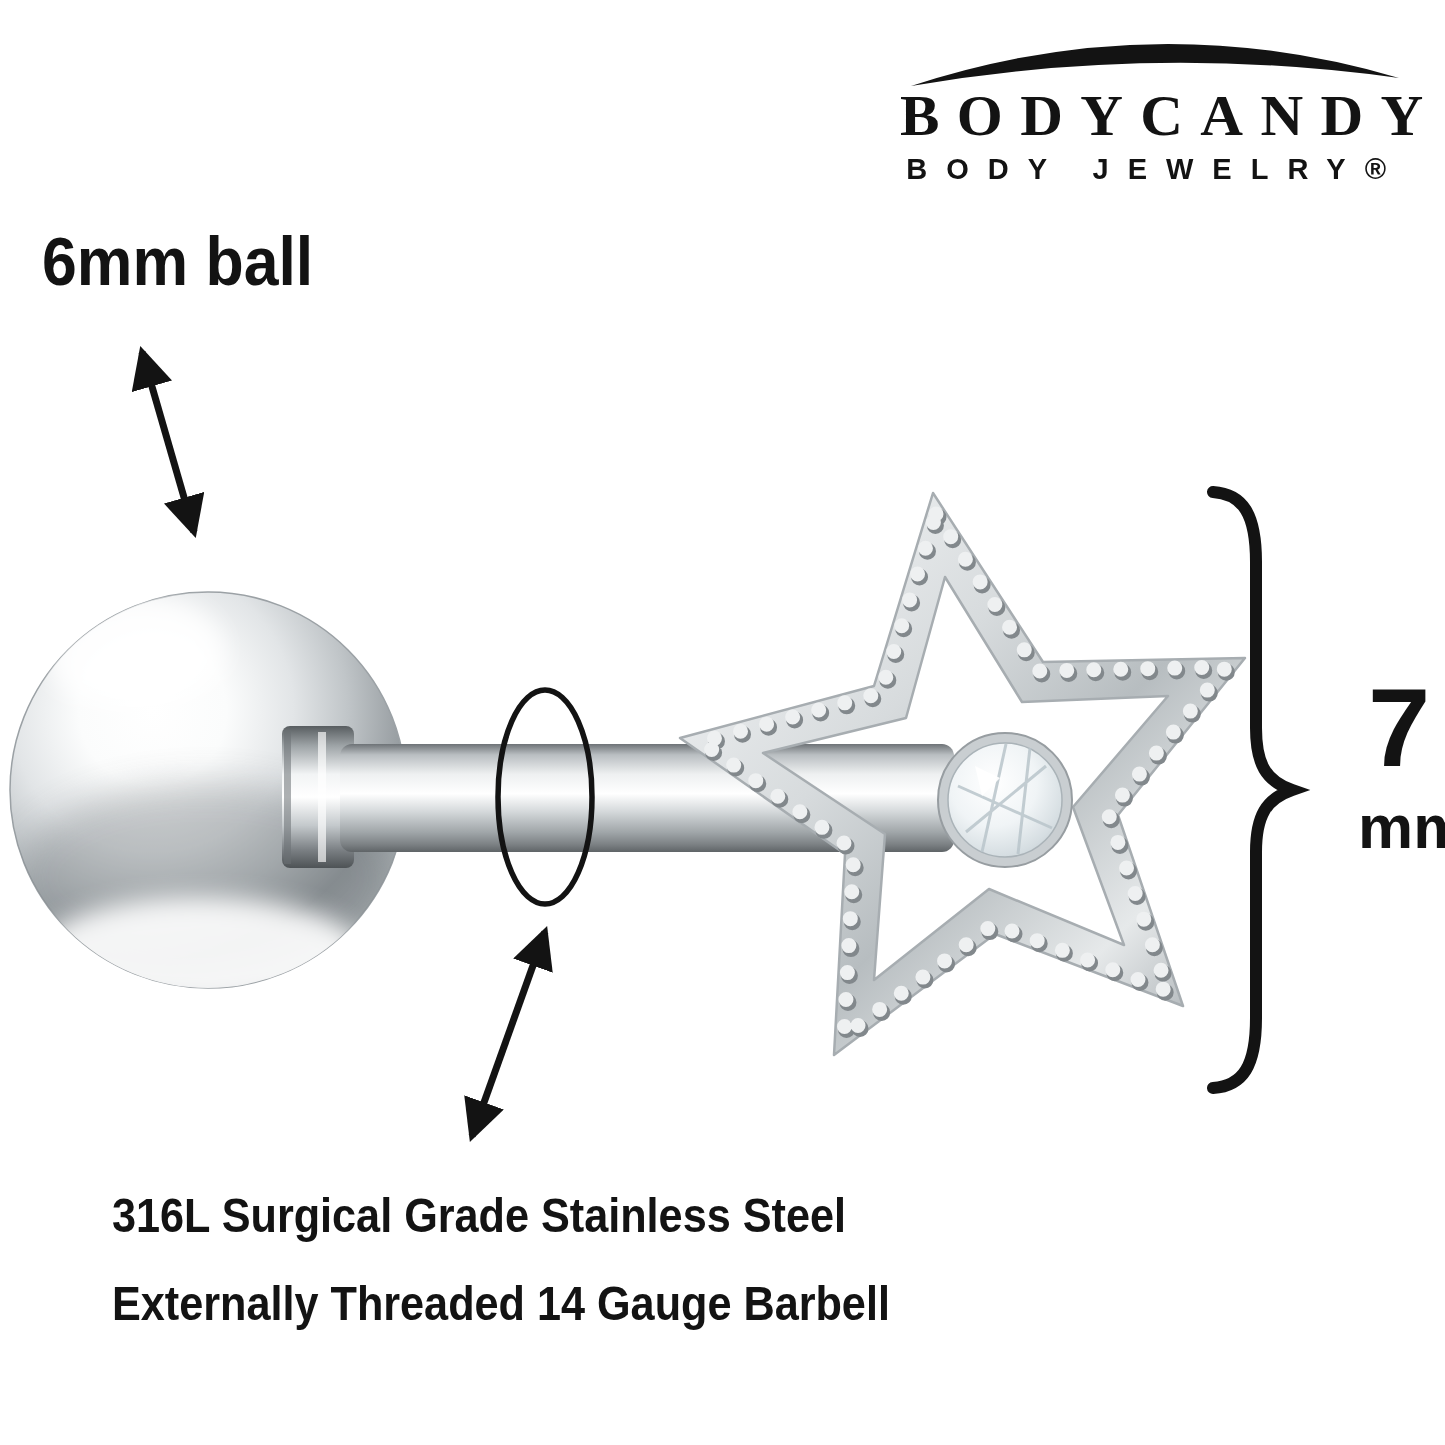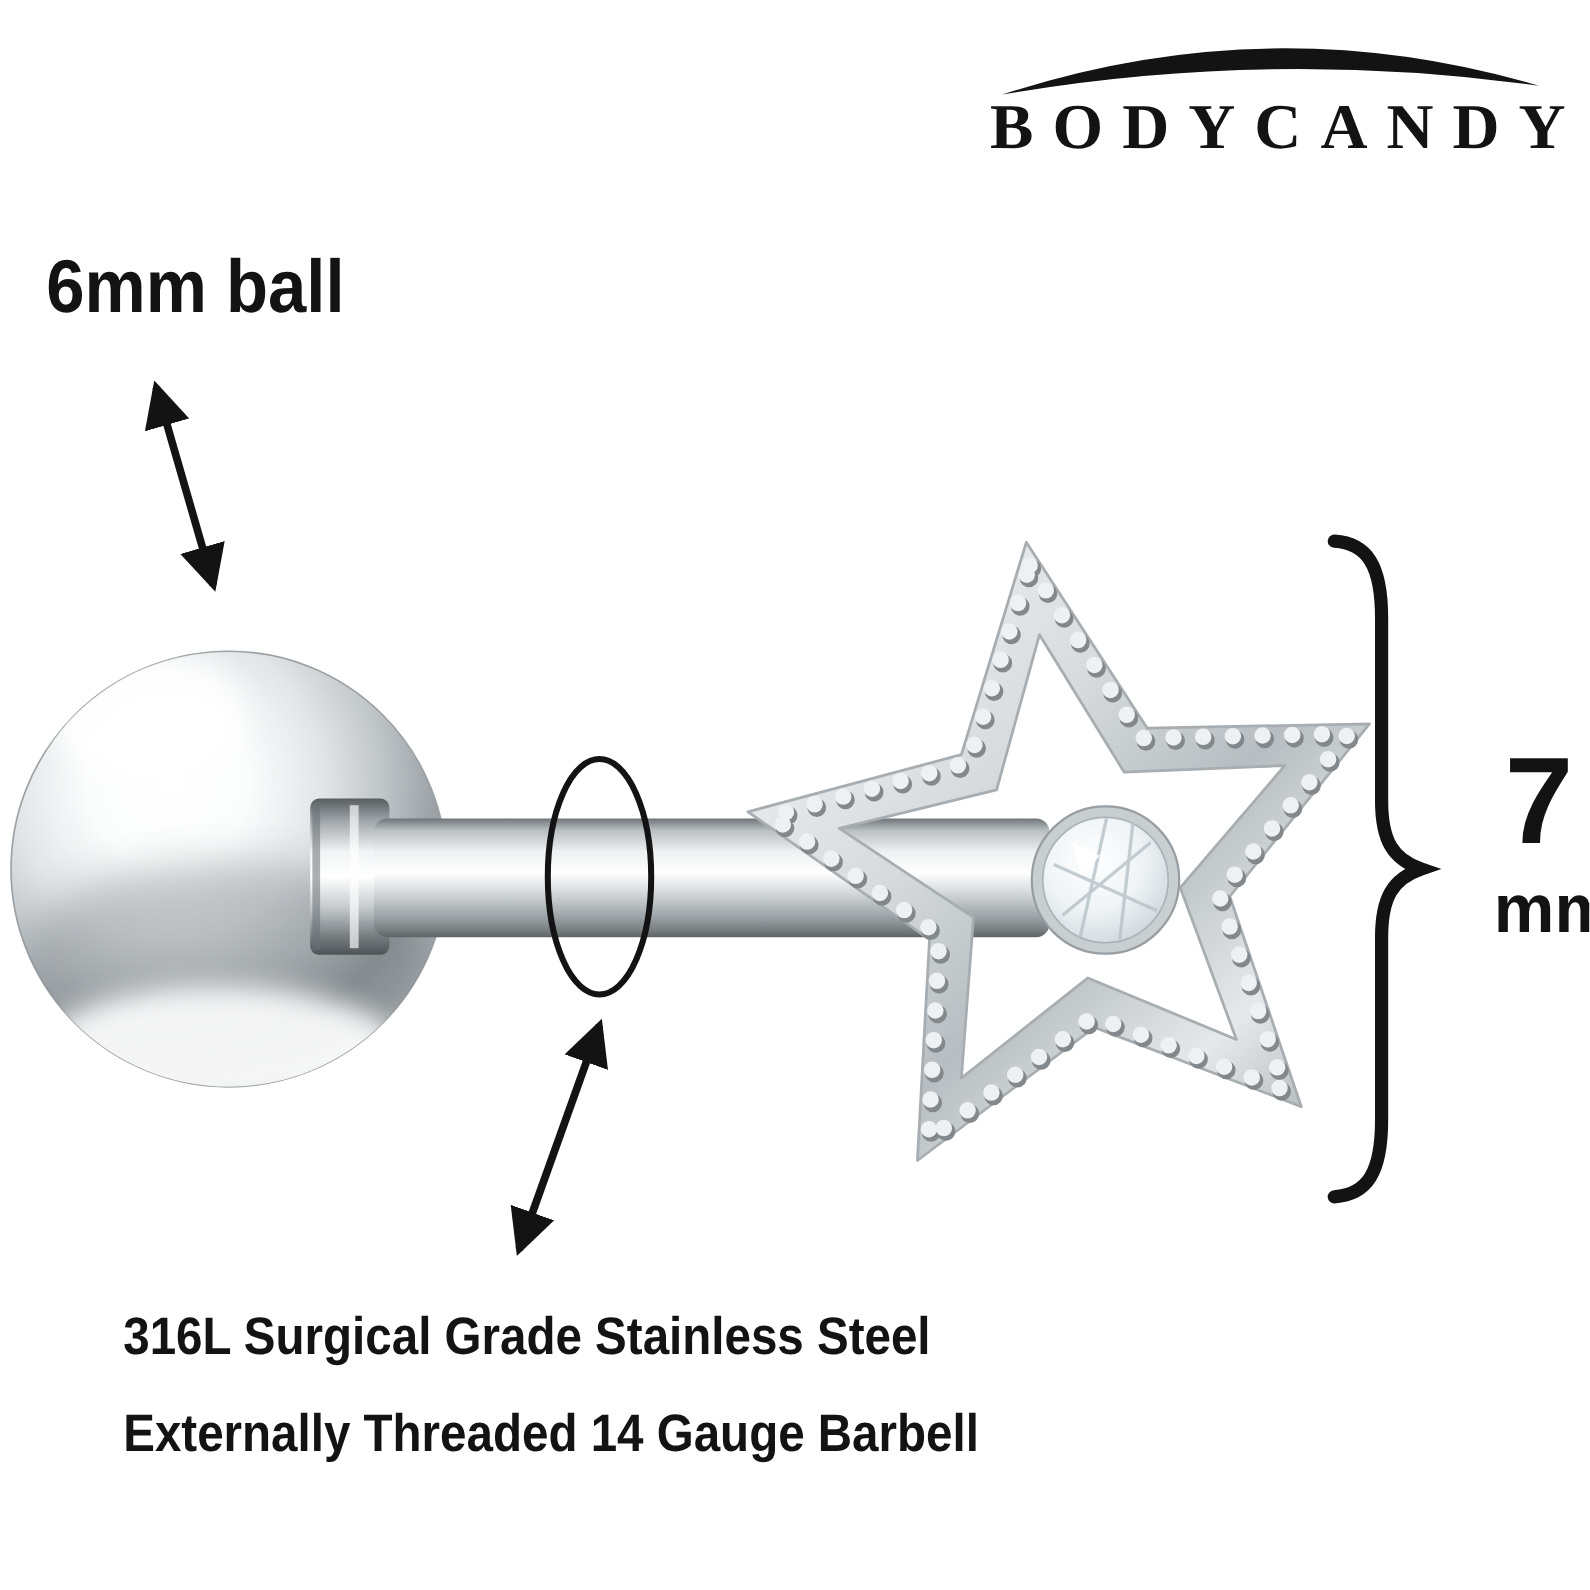--- a/index.html
+++ b/index.html
@@ -2,21 +2,21 @@
 <html><head>
 <meta charset="utf-8">
 <style>
   html,body{margin:0;padding:0;background:#ffffff;}
   .stage{
     position:relative;width:1445px;height:1445px;background:#ffffff;overflow:hidden;
     font-family:"Liberation Sans",sans-serif;color:#131313;
   }
   .stage svg.main{position:absolute;left:0;top:0;}
   .abs{position:absolute;}
-  .logo{left:905px;top:16px;width:500px;text-align:center;}
+  .logo{left:905px;top:16px;width:500px;text-align:right;}
   .logo .swoosh{display:block;margin:0 auto;}
   .logo .wordmark{
     font-family:"Liberation Serif",serif;font-weight:700;font-size:58px;
     letter-spacing:17px;line-height:1.05;white-space:nowrap;margin-top:-6px;
     transform:scaleX(1.02);transform-origin:center;
   }
   .logo .subtitle{
     font-weight:700;font-size:29px;letter-spacing:19px;margin-top:6px;white-space:nowrap;
   }
   .ball-label{
@@ -133,20 +133,21 @@
 
     <path d="M1213 492 C1243 494 1256 514 1256 562 L1256 728 C1256 764 1266 781 1292 790
              C1266 799 1256 816 1256 852 L1256 1018 C1256 1066 1243 1086 1213 1088" fill="none" stroke="#131313" stroke-width="12" stroke-linecap="round"></path>
   </svg>
 
   <div class="abs logo">
     <svg class="swoosh" width="492" height="76" viewBox="0 0 492 76">
       <path d="M2 70 Q246 -10 490 62 Q246 28 2 70 Z" fill="#131313"></path>
     </svg>
     <div class="wordmark">BODYCANDY</div>
+    <div class="subtitle">BODY JEWELRY®</div>
   </div>
 
   <div class="abs ball-label">6mm ball</div>
 
   <div class="abs size-value">7</div>
   <div class="abs size-unit">mm</div>
 
   <div class="abs materials">
     <div>316L Surgical Grade Stainless Steel</div>
     <div>Externally Threaded 14 Gauge Barbell</div>

